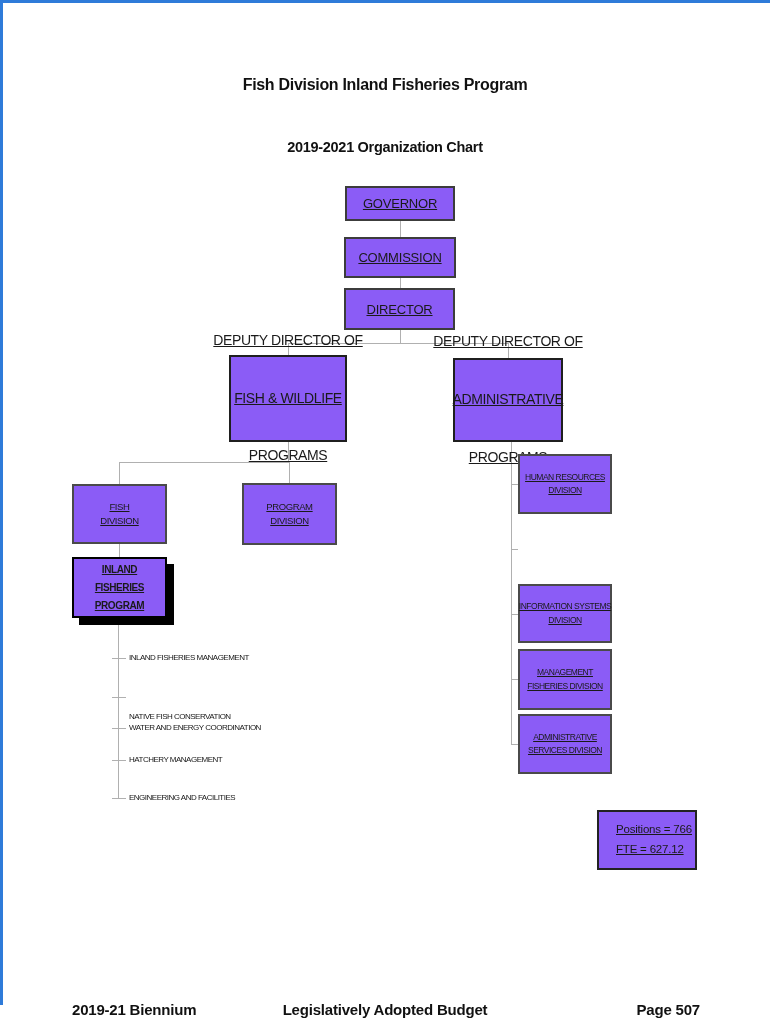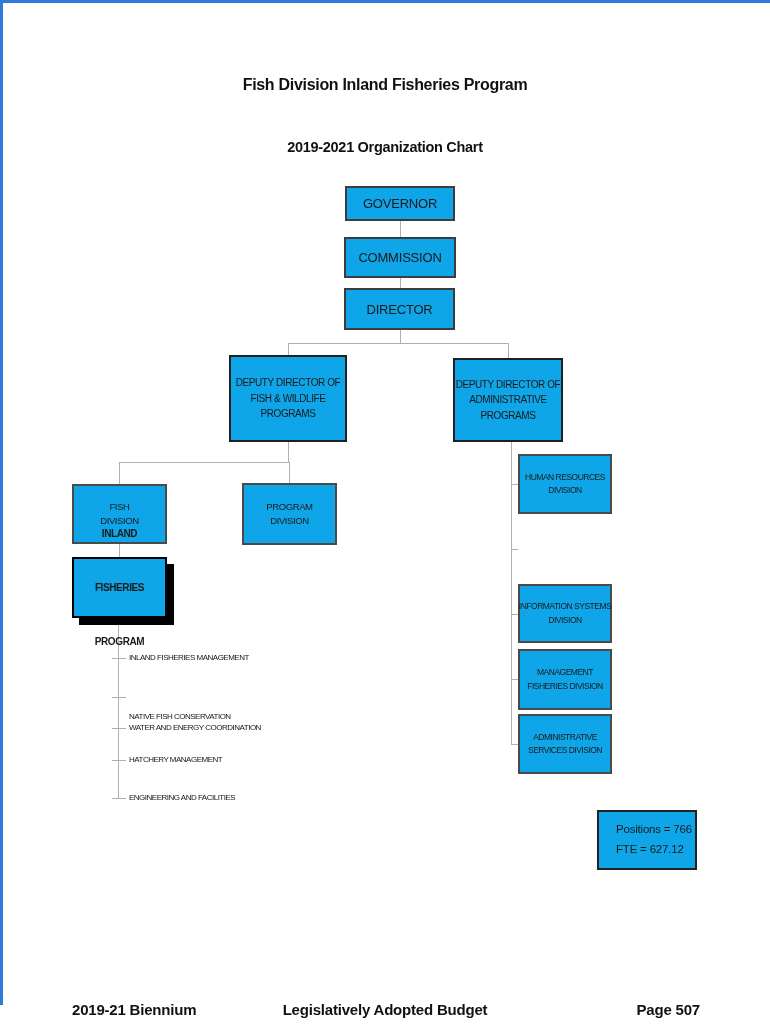--- a/index.html
+++ b/index.html
@@ -11,27 +11,27 @@
   .accent-left{position:absolute;left:0;top:0;width:3px;height:1005px;}
   .doc-title{
     position:absolute;left:0;top:76px;width:770px;text-align:center;
     font-size:16px;font-weight:bold;letter-spacing:-0.3px;color:#111;
   }
   .doc-subtitle{
     position:absolute;left:0;top:139px;width:770px;text-align:center;
     font-size:14.5px;font-weight:bold;letter-spacing:-0.3px;color:#111;
   }
   .box{
-    position:absolute;background:#0ea5e9;border:2px solid #3c3c3c;box-sizing:border-box;
+    position:absolute;background:#8b5cf6;border:2px solid #3c3c3c;box-sizing:border-box;
     display:flex;flex-direction:column;align-items:center;justify-content:center;
-    text-align:center;letter-spacing:-0.4px;white-space:nowrap;
+    text-align:center;letter-spacing:-0.4px;white-space:nowrap;text-decoration:underline;
   }
   .box .ln{display:block;}
   .top-chain{font-size:13px;letter-spacing:-0.2px;}
-  .deputy{font-size:10px;line-height:1.55;border-color:#1f1f1f;}
+  .deputy{font-size:14px;line-height:1.55;border-color:#1f1f1f;gap:36px;}
   .division{font-size:9.5px;line-height:1.5;border-color:#4a4a4a;}
   .admin-div{font-size:8.5px;line-height:1.55;letter-spacing:-0.5px;border-color:#4a4a4a;}
   .inland{
     font-size:10px;font-weight:bold;line-height:1.8;border:2px solid #000;
     box-shadow:7px 7px 0 #000;z-index:3;
   }
   .stats{
     align-items:flex-start;justify-content:center;padding-left:17px;text-align:left;
     font-size:11.5px;line-height:1.7;letter-spacing:-0.2px;border-color:#222;
   }
@@ -104,21 +104,21 @@
 
   <div class="box division" style="left:72px;top:484px;width:95px;height:60px;">
     <span class="ln">FISH</span>
     <span class="ln">DIVISION</span>
   </div>
   <div class="box division" style="left:242px;top:483px;width:95px;height:62px;">
     <span class="ln">PROGRAM</span>
     <span class="ln">DIVISION</span>
   </div>
 
-  <div class="box inland" style="left:72px;top:557px;width:95px;height:61px;gap:36px;">
+  <div class="box inland" style="left:72px;top:557px;width:95px;height:61px;">
     <span class="ln">INLAND</span>
     <span class="ln">FISHERIES</span>
     <span class="ln">PROGRAM</span>
   </div>
 
   <div class="unit" style="top:653px;">INLAND FISHERIES MANAGEMENT</div>
   <div class="unit" style="top:692px;margin-top:20px;">NATIVE FISH CONSERVATION</div>
   <div class="unit" style="top:723px;">WATER AND ENERGY COORDINATION</div>
   <div class="unit" style="top:755px;">HATCHERY MANAGEMENT</div>
   <div class="unit" style="top:793px;">ENGINEERING AND FACILITIES</div>

